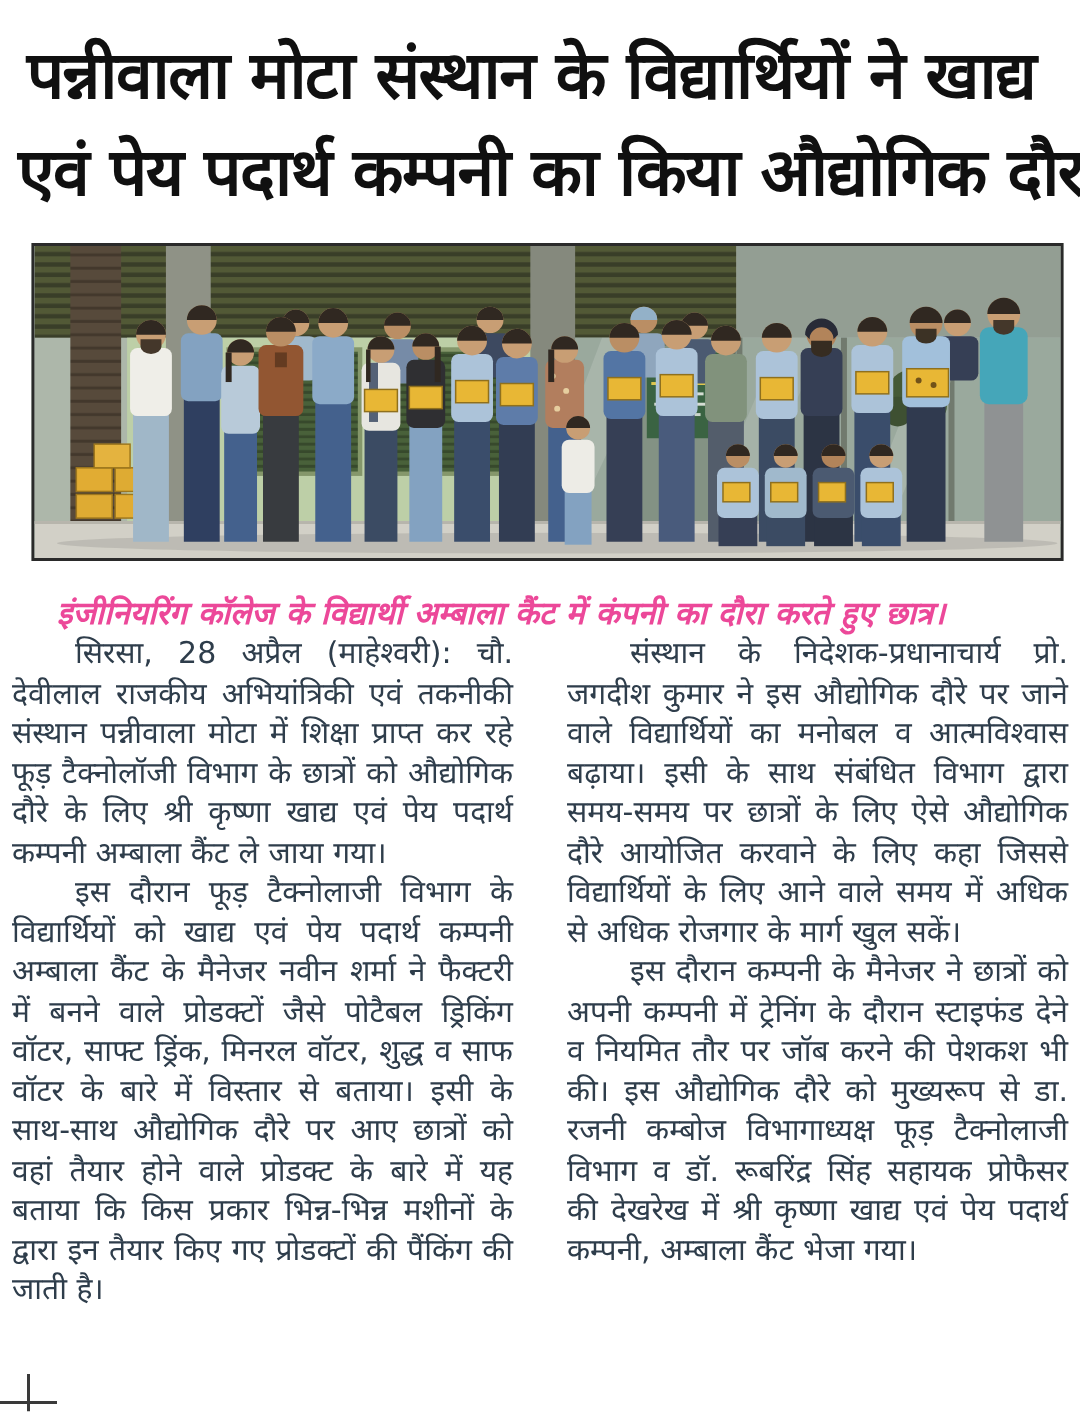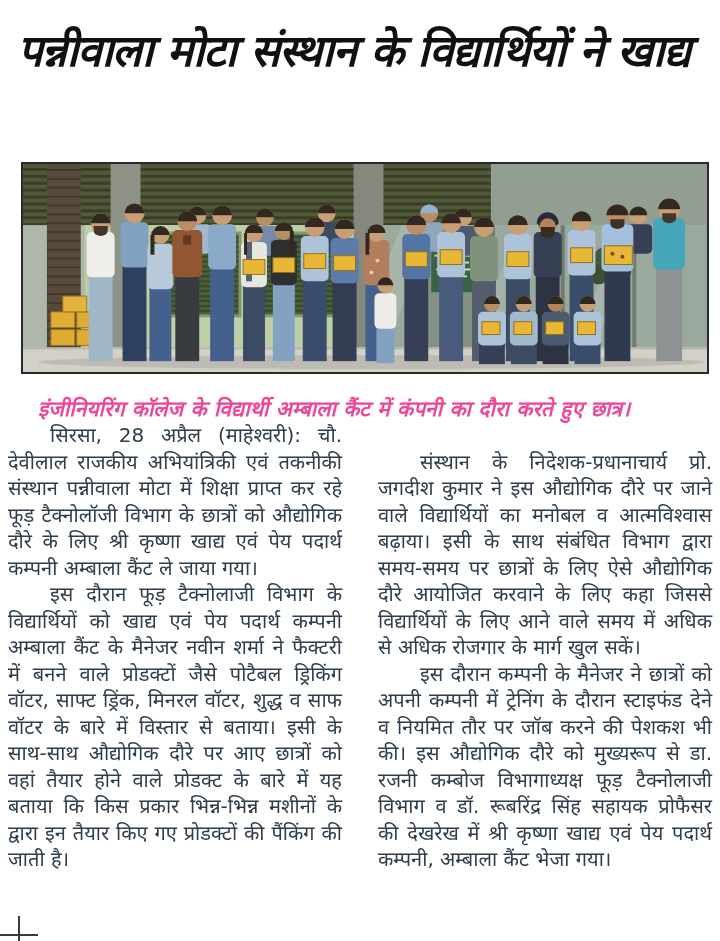--- a/index.html
+++ b/index.html
@@ -3,53 +3,54 @@
 <meta charset="utf-8">
 <style>
   html,body{margin:0;padding:0;background:#ffffff;}
   body{width:720px;height:941px;overflow:hidden;
        font-family:"DejaVu Sans","Liberation Sans",sans-serif;}
   .page{position:relative;width:720px;height:941px;background:#fff;}
 
   
   .headline{margin:0;padding:18px 24px 6px 12px;text-align:center;
             color:#101010;font-weight:800;font-size:44px;line-height:1.48;
-            letter-spacing:-1px;font-style:italic;}
+            letter-spacing:-1px;}
   .hl-line{display:block;white-space:nowrap;}
 
   
   .photo-wrap{position:absolute;left:21px;top:162px;width:688px;height:212px;
               margin:0;border:2px solid #2a2a2a;box-sizing:border-box;
               background:#aab6ac;}
   .photo-wrap svg{display:block;width:100%;height:100%;}
 
   
   .caption{position:absolute;left:22px;top:380px;width:686px;margin:16px;
            font-size:21px;font-weight:700;font-style:italic;color:#ec4899;
            line-height:1.3;}
 
   
-  .article{position:absolute;left:8px;top:422px;width:704px;display:flex;gap:36px;align-items:flex-end;}
+  .article{position:absolute;left:8px;top:422px;width:704px;display:flex;gap:36px;}
   .col{flex:1 1 0;min-width:0;}
   .col p{margin:0;font-size:20px;line-height:26.5px;color:#2e3d4b;
          text-align:justify;text-indent:2.1em;
          text-justify:inter-word;}
 
   
   .crop-mark{position:absolute;left:0;top:916px;width:40px;height:25px;}
   .crop-mark .h{position:absolute;left:0;top:18px;width:38px;height:2px;background:#3a3a3a;}
   .crop-mark .v{position:absolute;left:18px;top:0;width:2px;height:25px;background:#3a3a3a;}
 </style>
 </head>
 <body>
 
 <div class="page">
 
   <h1 class="headline">
     <span class="hl-line">पन्नीवाला मोटा संस्थान के विद्यार्थियों ने खाद्य</span>
+    <span class="hl-line">एवं पेय पदार्थ कम्पनी का किया औद्योगिक दौरा</span>
   </h1>
 
   <figure class="photo-wrap">
     <svg viewBox="0 0 687 211" preserveAspectRatio="none">
       <defs>
         <pattern id="slats" width="8" height="7" patternUnits="userSpaceOnUse">
           <rect width="8" height="7" fill="#49512f"></rect>
             <rect y="4" width="8" height="3" fill="#2e3420"></rect>
         </pattern>
         <pattern id="blinds" width="8" height="5" patternUnits="userSpaceOnUse">

